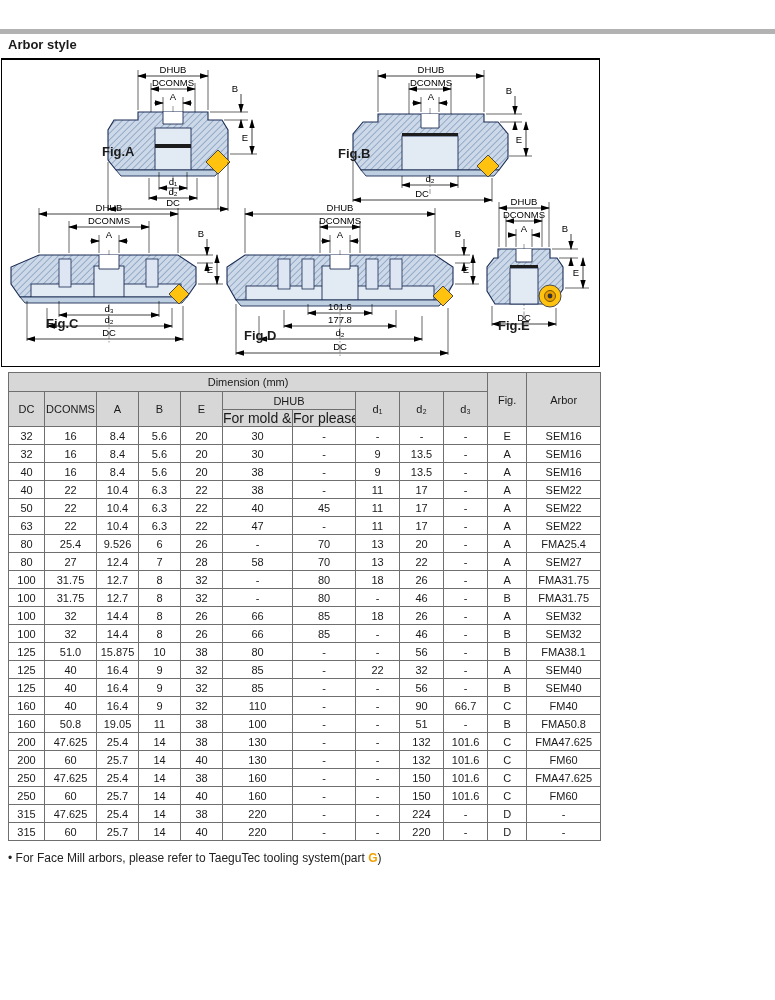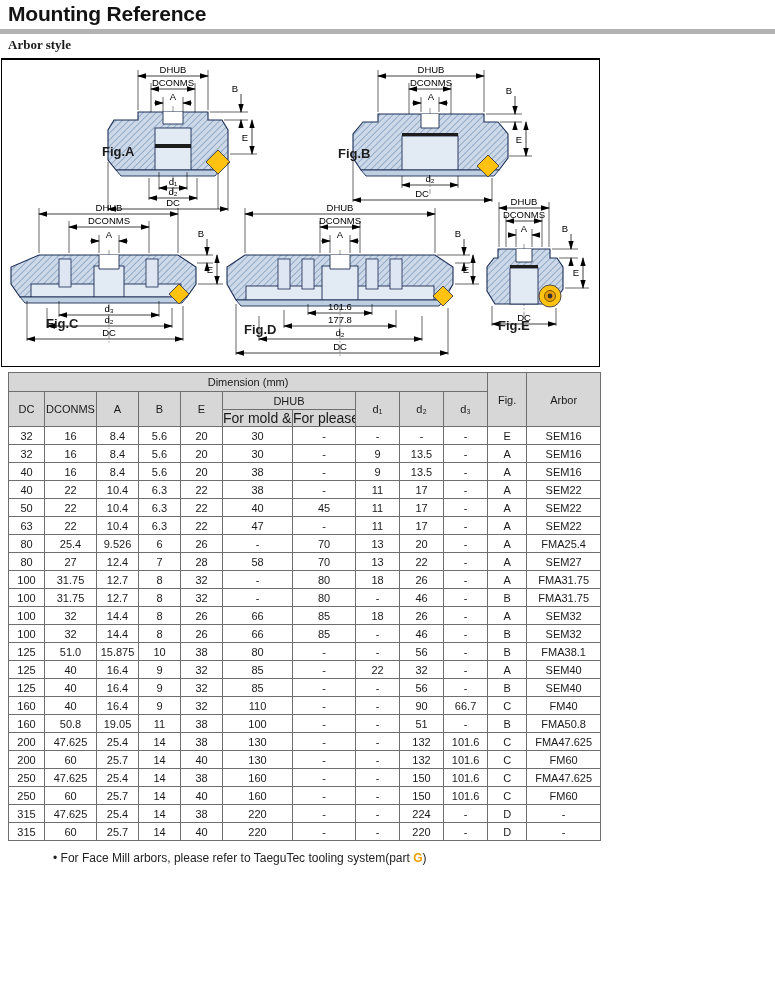--- a/index.html
+++ b/index.html
@@ -1,20 +1,20 @@
 <!DOCTYPE html>
 <html><head>
 <meta charset="utf-8">
 <style>
   html,body{margin:0;padding:0;background:#fff;}
   .page{position:relative;width:775px;height:1000px;background:#fff;overflow:hidden;
         font-family:"Liberation Sans",sans-serif;color:#111;}
   .title{position:absolute;left:8px;top:2px;font-size:21px;font-weight:bold;color:#131313;letter-spacing:-0.2px;}
   .rule{position:absolute;left:0;top:29px;width:775px;height:5px;background:#b2b2b2;}
-  .subtitle{position:absolute;left:8px;top:37px;font-size:13px;font-weight:bold;color:#1a1a1a;font-family:Liberation Serif, serif;}
+  .subtitle{position:absolute;left:8px;top:37px;font-size:13px;font-weight:bold;color:#1a1a1a;}
   .panel{position:absolute;left:1px;top:58px;width:597px;height:306px;border:1px solid #000;border-top-width:2px;background:#fff;}
   .figsvg{position:absolute;}
   .figlabel{position:absolute;font-size:13px;font-weight:bold;color:#1c1c1c;margin-left:26px;}
   svg text{font-size:9.5px;fill:#000;text-anchor:middle;font-family:"Liberation Sans",sans-serif;}
   .body{fill:url(#hatch);stroke:#1b2c54;stroke-width:1.1;}
   .slot{fill:#fff;stroke:#1b2c54;stroke-width:0.9;}
   .bore{fill:#e2eaf4;stroke:#1b2c54;stroke-width:0.9;}
   .band{fill:#1c1c1c;}
   .rim{fill:#bfcfe2;stroke:#1b2c54;stroke-width:0.9;}
   .chan{fill:#dde6f2;stroke:#1b2c54;stroke-width:0.8;}
@@ -23,29 +23,28 @@
   .ext{stroke:#000;stroke-width:0.6;}
   .cl{stroke:#555;stroke-width:0.6;stroke-dasharray:8 2 1.5 2;}
   table.dims{position:absolute;left:8px;top:372px;width:592px;border-collapse:collapse;
              font-size:11px;table-layout:fixed;border:1px solid #333;}
   table.dims th,table.dims td{border:1px solid #6f6f6f;text-align:center;vertical-align:middle;
              padding:0;height:17px;overflow:hidden;white-space:nowrap;}
   table.dims th{background:#d7d7d7;font-weight:normal;color:#1a1a1a;}
   table.dims .grp{height:18px;}
   table.dims .sub{height:16px;font-size:14px;}
   table.dims td{color:#1a1a1a;background:#fff;}
-  .footnote{position:absolute;left:8px;top:851px;font-size:12px;color:#222;margin-left:45px;}
+  .footnote{position:absolute;left:8px;top:851px;font-size:12px;color:#222;}
   .gref{color:#f0a000;font-weight:bold;}
 </style>
 </head>
 <body>
 
 <div class="page">
 
-  <div class="title">Mounting Reference</div>
   <div class="rule"></div>
   <div class="subtitle">Arbor style</div>
 
   <div class="panel">
 
     <svg class="figsvg" style="left:48px;top:2px" width="255" height="150" viewBox="0 0 255 150">
       <defs>
         <pattern id="hatch" width="4.6" height="4.6" patternTransform="rotate(45)" patternUnits="userSpaceOnUse">
           <rect width="4.6" height="4.6" fill="#cdd9e8"></rect>
           <line x1="0" y1="0" x2="0" y2="4.6" stroke="#6486ae" stroke-width="1.1"></line>
@@ -227,21 +226,21 @@
       <text x="124" y="127">177.8</text>
       <line class="ext" x1="43" y1="120" x2="43" y2="145"></line>
         <line class="ext" x1="206" y1="120" x2="206" y2="145"></line>
       <line class="dim" x1="43" y1="143" x2="206" y2="143" marker-start="url(#arr)" marker-end="url(#arr)"></line>
       <text x="124" y="140">d₂</text>
       <line class="ext" x1="20" y1="108" x2="20" y2="159"></line>
         <line class="ext" x1="232" y1="112" x2="232" y2="159"></line>
       <line class="dim" x1="20" y1="157" x2="232" y2="157" marker-start="url(#arr)" marker-end="url(#arr)"></line>
       <text x="124" y="154">DC</text>
     </svg>
-    <div class="figlabel" style="left:216px;top:262px">Fig.D</div>
+    <div class="figlabel" style="left:216px;top:268px">Fig.D</div>
 
     <svg class="figsvg" style="left:468px;top:128px" width="128" height="168" viewBox="0 0 128 168">
       <line class="cl" x1="54" y1="56" x2="54" y2="142"></line>
       <path class="body" d="M28,61 L80,61 L80,70 L87,70 L93,79 L93,101 L83,116 L25,116 L17,103 L17,79 L24,70 L28,70 Z"></path>
       <path class="slot" d="M46,61 L46,74 L62,74 L62,61"></path>
       <rect class="bore" x="40" y="80" width="28" height="36"></rect>
       <rect class="band" x="40" y="77" width="28" height="3"></rect>
       <circle class="insert" cx="80" cy="108" r="11"></circle>
       <circle cx="80" cy="108" r="5.5" fill="#e9a000" stroke="#7a5500" stroke-width="1"></circle>
       <circle cx="80" cy="108" r="2.4" fill="#333"></circle>

